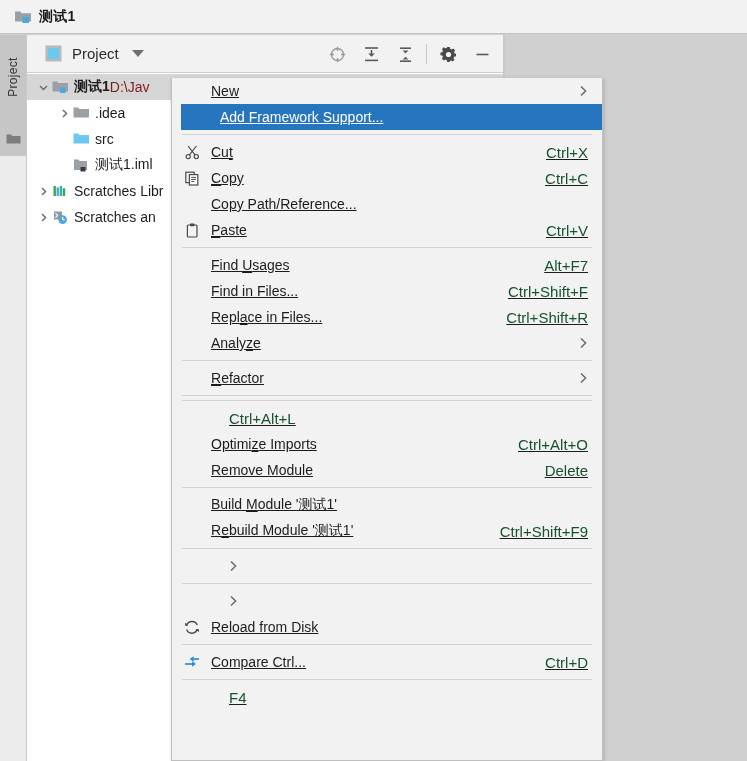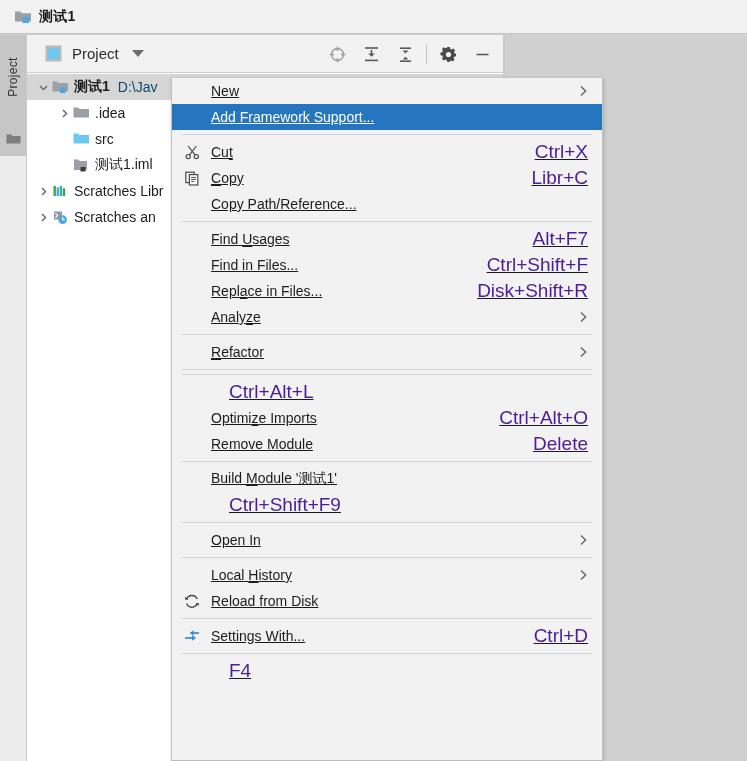--- a/index.html
+++ b/index.html
@@ -86,21 +86,21 @@
     white-space: nowrap;
   }
   .trow.sel { background:#d6d6d6; }
   .arrow {
     width:16px; height:16px; display:flex; align-items:center; justify-content:center;
     flex: 0 0 16px;
   }
   .ticon { width:18px; display:flex; align-items:center; justify-content:center; margin-right:5px; flex:0 0 18px;}
   .tlabel { }
   .tlabel.bold { font-weight:700; }
-  .tpath { color:#0c4a6e; margin-left:8px; }
+  .tpath { color:#7f1d1d; }
 
   
   .ctxmenu {
     position:absolute; left:171px; top:78px; width:432px; height:683px;
     background:#f2f2f2;
     border:1px solid #bfbfbf;
     border-top:none;
     box-shadow: 1px 1px 4px rgba(0,0,0,.18);
     overflow:hidden;
     font-size:14px;
@@ -109,26 +109,26 @@
   .mi {
     position:relative; height:26px; display:flex; align-items:center;
     padding-left:10px; padding-right:14px;text-decoration:underline;
   }
   .mi .mi-icon {
     width:20px; flex:0 0 20px; display:flex; align-items:center; justify-content:center;
     margin-right:9px;
   }
   .mi .mi-label { flex:1 1 auto; white-space:nowrap; }
   .mi .mi-short {
-    color:#4c1d95; font-size:19px; margin-left:18px; white-space:nowrap;
+    color:#14532d; font-size:15px; margin-left:18px; white-space:nowrap;
   }
   .mi .mi-sub {
     color:#6b6b6b; font-size:15px; margin-left:18px; line-height:1;
   }
-  .mi.hl { background:#2675bf; color:#ffffff; }
+  .mi.hl { background:#2675bf; color:#ffffff;margin-left:9px; }
   .msep {
     height:1px; background:#d2d2d2; margin:4px 10px 4px 10px;
   }
   .mnem { text-decoration: underline; text-underline-offset: 2px; }
 
   
   .editor-bg {
     position:absolute; left:503px; top:35px; width:244px; height:726px;
     background:#d0d0d0;
   }
@@ -330,41 +330,51 @@
       </div>
       <div class="mi">
         <span class="mi-icon">
           <svg width="15" height="15" viewBox="0 0 15 15">
             <rect x="0.8" y="1.2" width="8.4" height="10.4" fill="none" stroke="#4a4a4a" stroke-width="1.2"></rect>
             <rect x="4.4" y="3.6" width="8.4" height="10.4" fill="#ffffff" stroke="#4a4a4a" stroke-width="1.2"></rect>
             <path d="M6.2 6.4h4.8M6.2 8.4h4.8M6.2 10.4h3.2" stroke="#4a4a4a" stroke-width="1"></path>
           </svg>
         </span>
         <span class="mi-label"><span class="mnem">C</span>opy</span>
-        <span class="mi-short">Libr+C</span>
+        <span class="mi-short">Ctrl+C</span>
       </div>
       <div class="mi">
         <span class="mi-icon"></span>
         <span class="mi-label">Copy Path/Reference...</span>
+      </div>
+      <div class="mi">
+        <span class="mi-icon">
+          <svg width="15" height="15" viewBox="0 0 15 15">
+            <rect x="2.4" y="2" width="9.6" height="12" rx="1" fill="none" stroke="#4a4a4a" stroke-width="1.2"></rect>
+            <rect x="5" y="0.6" width="4.4" height="2.6" rx="0.6" fill="#4a4a4a"></rect>
+          </svg>
+        </span>
+        <span class="mi-label"><span class="mnem">P</span>aste</span>
+        <span class="mi-short">Ctrl+V</span>
       </div>
       <div class="msep"></div>
       <div class="mi">
         <span class="mi-icon"></span>
         <span class="mi-label">Find <span class="mnem">U</span>sages</span>
         <span class="mi-short">Alt+F7</span>
       </div>
       <div class="mi">
         <span class="mi-icon"></span>
         <span class="mi-label">Find in Files...</span>
         <span class="mi-short">Ctrl+Shift+F</span>
       </div>
       <div class="mi">
         <span class="mi-icon"></span>
         <span class="mi-label">Repl<span class="mnem">a</span>ce in Files...</span>
-        <span class="mi-short">Disk+Shift+R</span>
+        <span class="mi-short">Ctrl+Shift+R</span>
       </div>
       <div class="mi">
         <span class="mi-icon"></span>
         <span class="mi-label">Analy<span class="mnem">z</span>e</span>
         <span class="mi-sub"><svg width="9" height="12" viewBox="0 0 9 12">
             <path d="M2 1.5L6.6 6 2 10.5" fill="none" stroke="currentColor" stroke-width="1.5"></path>
           </svg></span>
       </div>
       <div class="msep"></div>
       <div class="mi">
@@ -390,34 +400,33 @@
         <span class="mi-label">Remove Module</span>
         <span class="mi-short">Delete</span>
       </div>
       <div class="msep"></div>
       <div class="mi">
         <span class="mi-icon"></span>
         <span class="mi-label">Build <span class="mnem">M</span>odule '测试1'</span>
       </div>
       <div class="mi">
         <span class="mi-icon"></span>
+        <span class="mi-label">R<span class="mnem">e</span>build Module '测试1'</span>
         <span class="mi-short">Ctrl+Shift+F9</span>
       </div>
       <div class="msep"></div>
       <div class="mi">
         <span class="mi-icon"></span>
-        <span class="mi-label">Open In</span>
         <span class="mi-sub"><svg width="9" height="12" viewBox="0 0 9 12">
             <path d="M2 1.5L6.6 6 2 10.5" fill="none" stroke="currentColor" stroke-width="1.5"></path>
           </svg></span>
       </div>
       <div class="msep"></div>
       <div class="mi">
         <span class="mi-icon"></span>
-        <span class="mi-label">Local <span class="mnem">H</span>istory</span>
         <span class="mi-sub"><svg width="9" height="12" viewBox="0 0 9 12">
             <path d="M2 1.5L6.6 6 2 10.5" fill="none" stroke="currentColor" stroke-width="1.5"></path>
           </svg></span>
       </div>
       <div class="mi">
         <span class="mi-icon">
           <svg width="16" height="15" viewBox="0 0 16 15">
             <path d="M13.2 5.1A5.6 5.6 0 0 0 2.6 5.4" fill="none" stroke="#4a4a4a" stroke-width="1.35"></path>
             <path d="M2.6 9.6a5.6 5.6 0 0 0 10.6-.3" fill="none" stroke="#4a4a4a" stroke-width="1.35"></path>
             <path d="M1.1 2.6v3.2h3.2z" fill="#4a4a4a"></path>
@@ -429,21 +438,21 @@
       <div class="msep"></div>
       <div class="mi">
         <span class="mi-icon">
           <svg width="16" height="14" viewBox="0 0 16 14">
             <path d="M1 9h8" stroke="#2f8fd4" stroke-width="1.7"></path>
             <path d="M8 6.2l4 2.8-4 2.8z" fill="#2f8fd4"></path>
             <path d="M15 4H8.4" stroke="#2f8fd4" stroke-width="1.7"></path>
             <path d="M9.6 1.2L5.6 4l4 2.8z" fill="#2f8fd4"></path>
           </svg>
         </span>
-        <span class="mi-label">Settings With...</span>
+        <span class="mi-label">Compare Ctrl...</span>
         <span class="mi-short">Ctrl+D</span>
       </div>
       <div class="msep"></div>
       <div class="mi">
         <span class="mi-icon"></span>
         <span class="mi-short">F4</span>
       </div>
     </div>
 
 </div>

